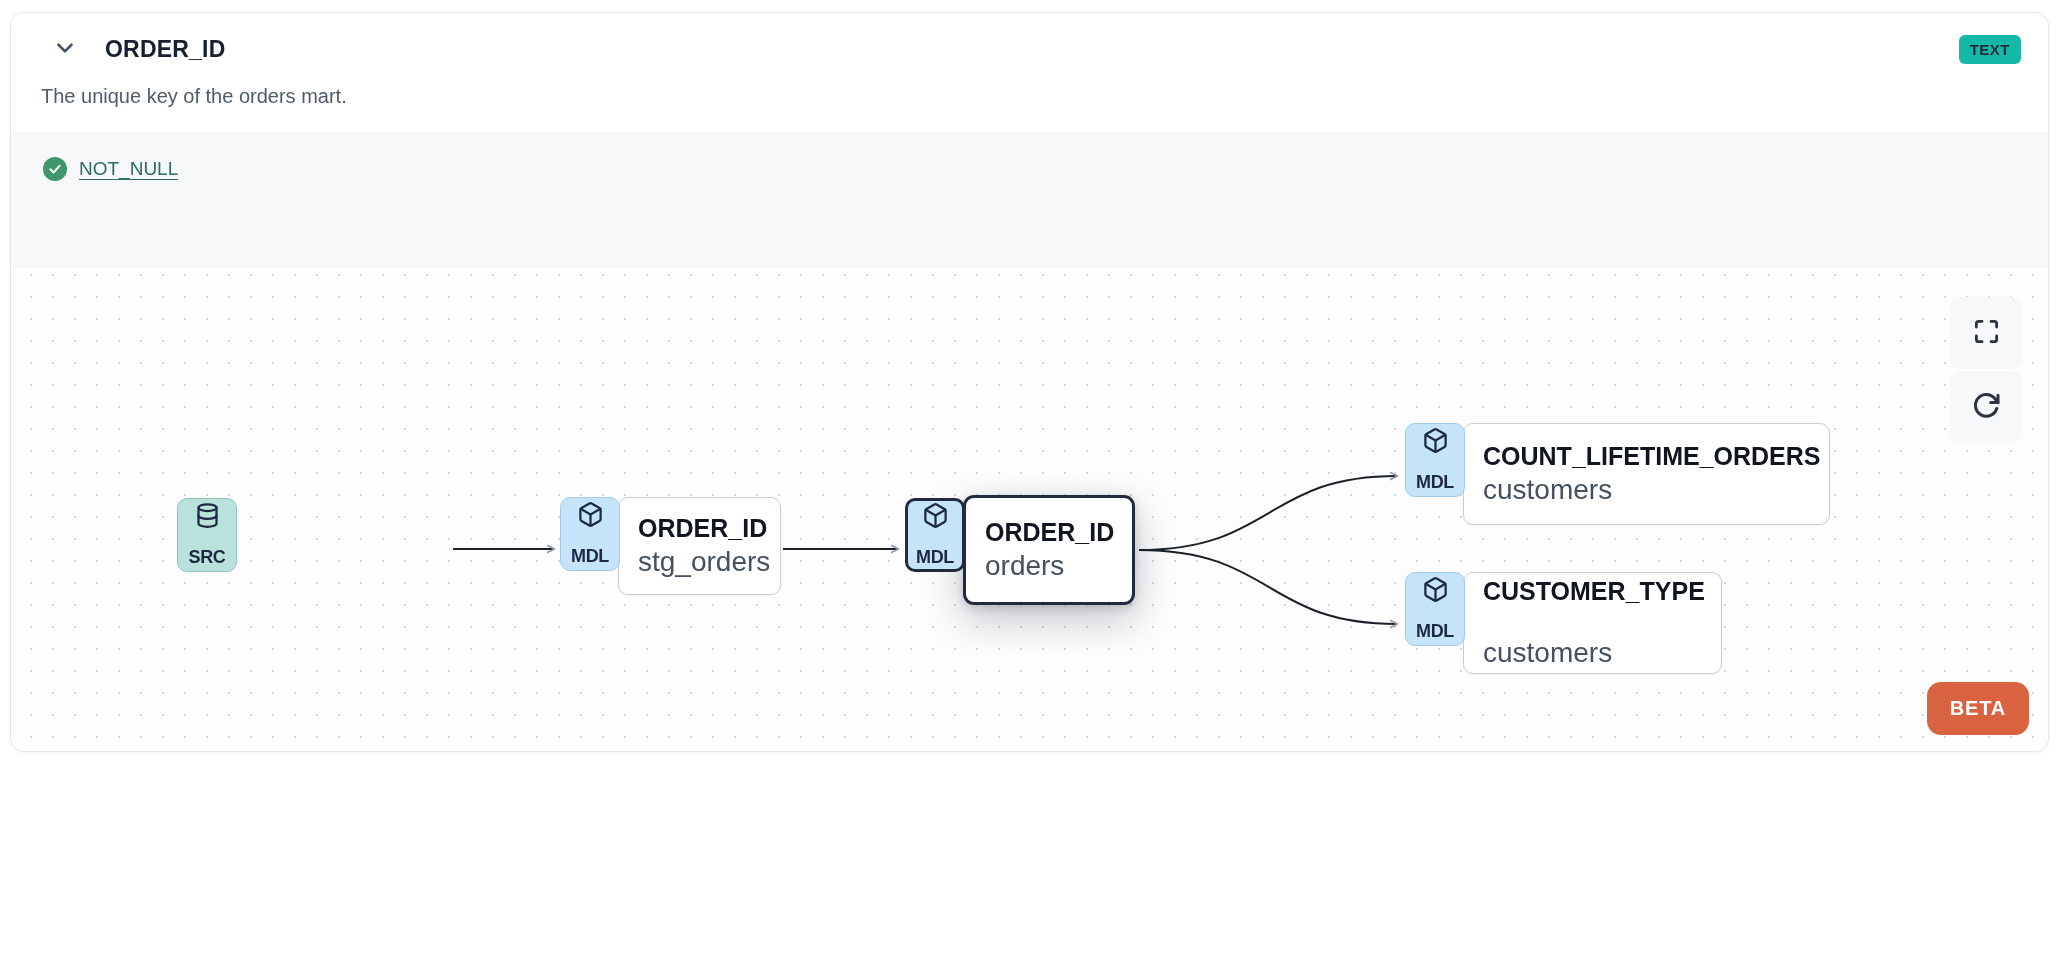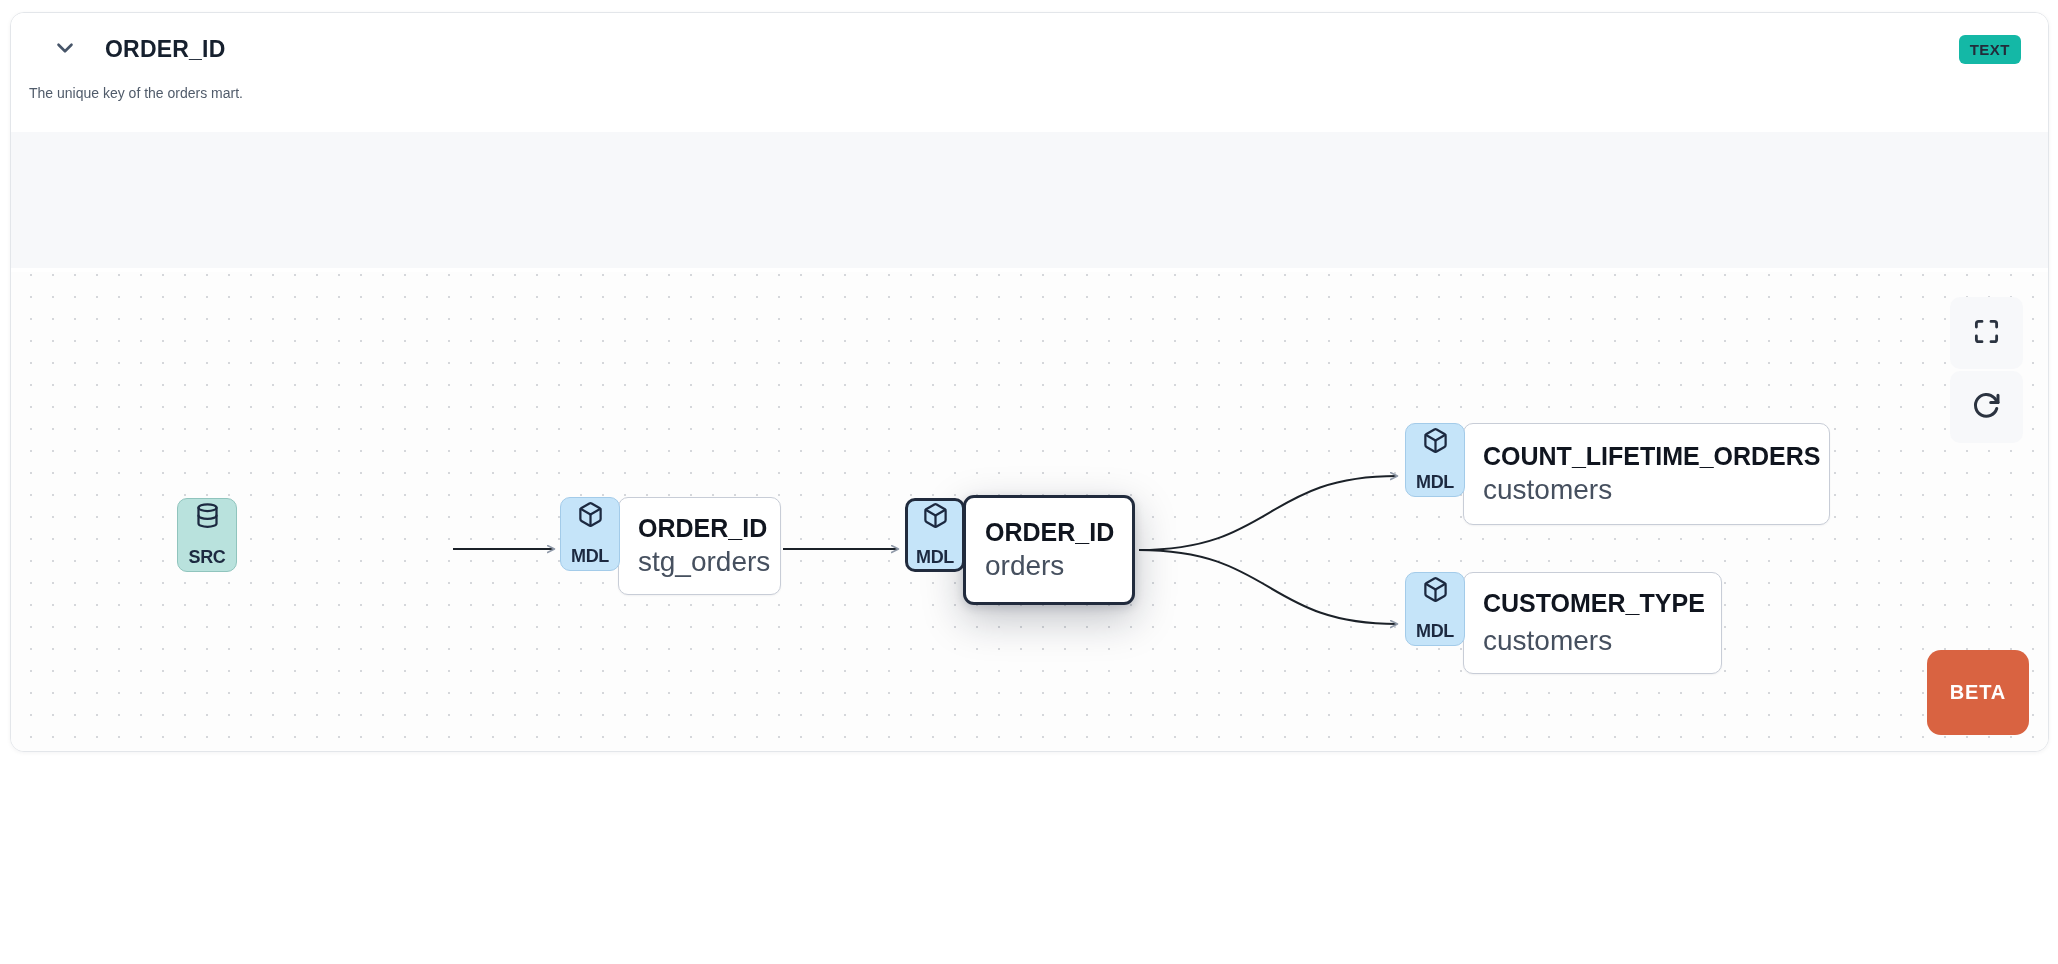--- a/index.html
+++ b/index.html
@@ -11,21 +11,21 @@
            box-shadow:0 1px 4px rgba(16,24,40,.05); display:flex; flex-direction:column; overflow:hidden; }
 
   
   .hdr { height:119px; background:#ffffff; flex:0 0 auto; }
   .hdr-row { display:flex; align-items:center; padding:21px 27px 0 39px; }
   .chev-btn { width:30px; height:30px; border:none; background:transparent; cursor:pointer;
               display:flex; align-items:center; justify-content:center; color:#475569; }
   .hdr-title { margin-left:25px; font-size:23px; font-weight:600; color:#16202e; letter-spacing:.2px; }
   .type-badge { margin-left:auto; background:#14b8a6; color:#232b3a; font-size:15px; font-weight:600;
                 letter-spacing:.5px; padding:6px 11px; border-radius:6px; }
-  .hdr-desc { margin:21px 26px 0 18px; font-size:14px; color:#505b6a; }
+  .hdr-desc { margin:21px 26px 0 30px; font-size:20px; color:#505b6a; }
 
   
   .tests { height:136px; background:#f7f8fa; flex:0 0 auto; padding-top:8px; }
   .test-row { height:57px; display:flex; align-items:center; padding-left:32px; }
   .check { width:24px; height:24px; border-radius:50%; background:#3f966b; display:flex;
            align-items:center; justify-content:center; flex:0 0 auto; }
   .test-link { margin-left:12px; font-size:19px; font-weight:500; color:#2e6d62;
                text-decoration:underline; text-underline-offset:4px; cursor:pointer; }
 
   
@@ -36,38 +36,38 @@
   .edge { stroke:#1b2128; stroke-width:2; fill:none; }
 
   .node { position:absolute; display:flex; align-items:flex-start; z-index:2; cursor:pointer; }
   .badge { width:60px; height:74px; border-radius:10px; display:flex; flex-direction:column;
            align-items:center; justify-content:center; gap:18px; flex:0 0 auto; position:relative; }
   .badge svg { display:block; }
   .badge .kind { font-size:18px; font-weight:600; color:#1c2940; letter-spacing:-.3px; }
   .badge.src { background:#b9e2dd; border:1px solid #90c4bd; }
   .badge.mdl { background:#c5e4f9; border:1px solid #a3cbe9; }
   .ncard { margin-left:-2px; background:#ffffff; border:1px solid #c8cdd7; border-radius:10px;
-           height:98px; padding:16px 19px; display:flex; flex-direction:column; justify-content:center;
+           height:98px; padding:4px 19px; display:flex; flex-direction:column; justify-content:center;
            gap:3px; white-space:nowrap; box-shadow:0 1px 2px rgba(16,24,40,.05); }
   .ntitle { font-size:25px; font-weight:600; color:#10151f; }
   .nsub { font-size:28px; color:#46505f; }
 
   .node.selected .badge { border:3px solid #212b3d; }
   .node.selected .ncard { border:3px solid #212b3d; border-radius:11px; height:110px;
            box-shadow:0 14px 40px rgba(15,23,42,.25), 0 3px 10px rgba(15,23,42,.15); }
 
   
   .ctrl { position:absolute; right:25px; width:73px; height:72px; border:none; border-radius:10px;
           background:#f7f8fa; display:flex; align-items:center; justify-content:center;
           color:#2b3340; cursor:pointer; z-index:3; }
   .ctrl.fullscreen { top:25px; }
   .ctrl.refresh { top:99px; }
 
   .beta { position:absolute; right:19px; bottom:16px; background:#d96341; color:#ffffff;
-          font-size:20px; font-weight:700; letter-spacing:.8px; padding:31px 23px;
+          font-size:20px; font-weight:700; letter-spacing:.8px; padding:15px 23px;
           border-radius:14px; z-index:3; }
 </style>
 </head>
 <body>
 
 <div class="panel">
 
   <div class="hdr">
     <div class="hdr-row">
       <button class="chev-btn">
@@ -77,20 +77,28 @@
             </svg>
         </span>
       </button>
       <div class="hdr-title">ORDER_ID</div>
       <div class="type-badge">TEXT</div>
     </div>
     <div class="hdr-desc">The unique key of the orders mart.</div>
   </div>
 
   <div class="tests">
+    <div class="test-row">
+      <span class="check">
+        <svg width="14" height="14" viewBox="0 0 24 24" fill="none" stroke="#ffffff" stroke-width="3.4" stroke-linecap="round" stroke-linejoin="round">
+            <polyline points="4 12.5 9.5 18 20 6.5"></polyline>
+          </svg>
+      </span>
+      <a class="test-link">NOT_NULL</a>
+    </div>
   </div>
 
   <div class="canvas">
 
     <svg class="edges" width="2037" height="680" viewBox="0 0 2037 680">
       <defs>
         <marker id="arrow" markerWidth="10" markerHeight="10" refX="7.5" refY="4.5" orient="auto" markerUnits="userSpaceOnUse">
           <path d="M1,1 L8,4.5 L1,8" fill="none" stroke="#8f99a8" stroke-width="1.6" stroke-linecap="round" stroke-linejoin="round"></path>
         </marker>
       </defs>

